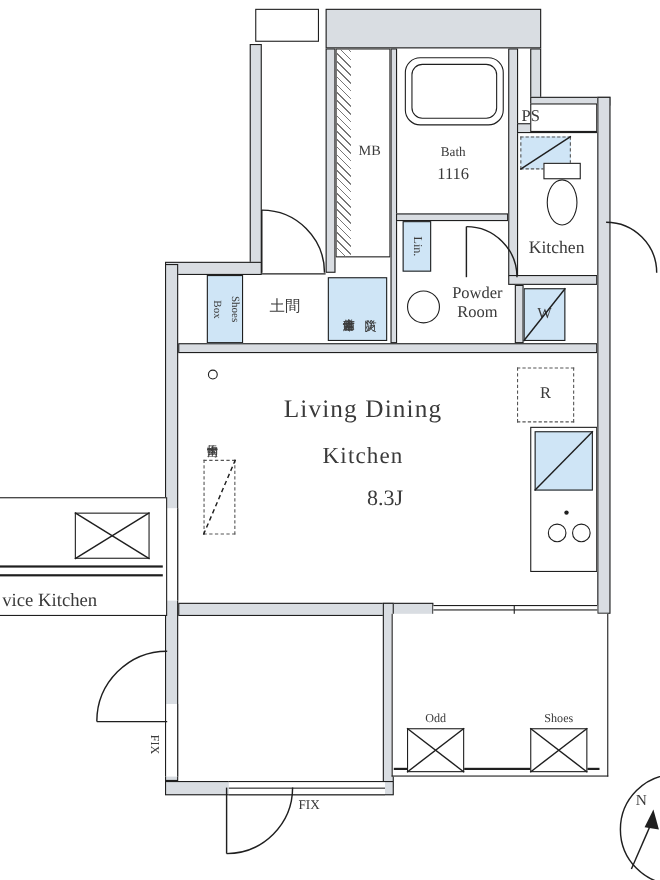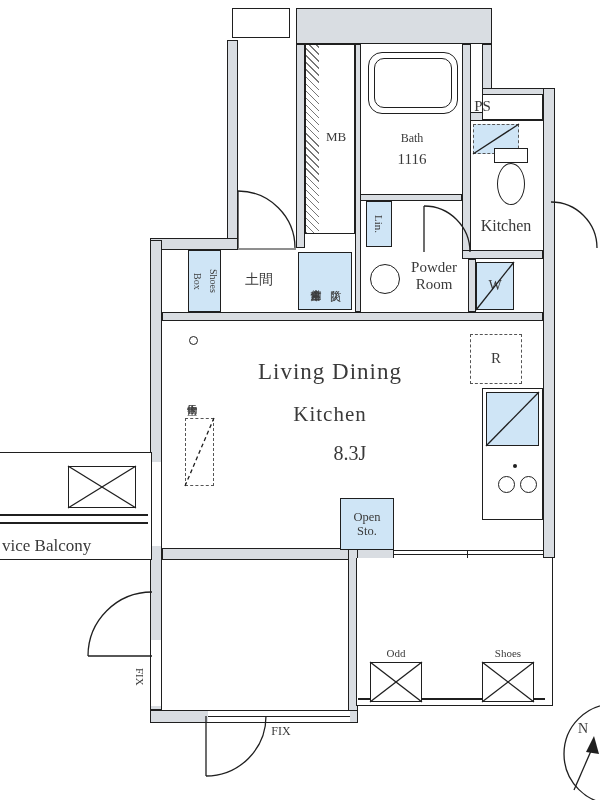--- a/index.html
+++ b/index.html
@@ -89,22 +89,20 @@
 
   <div class="abs dash" style="left:185px;top:418px;width:29px;height:68px"></div>
   <div class="abs dash lbl" style="left:470px;top:334px;width:52px;height:50px;font-size:15px">R</div>
 
   <div class="abs rm" style="left:482px;top:388px;width:61px;height:132px"></div>
   <div class="abs blue" style="left:486px;top:392px;width:53px;height:54px"></div>
   <div class="abs circ" style="left:498px;top:476px;width:17px;height:17px;border-width:1.2px"></div>
   <div class="abs circ" style="left:520px;top:476px;width:17px;height:17px;border-width:1.2px"></div>
   <div class="abs line" style="left:513px;top:464px;width:4px;height:4px;border-radius:50%"></div>
 
-  <div class="abs blue lbl" style="left:340px;top:498px;width:54px;height:52px;font-size:12.5px">Open
-Sto.</div>
 
   <div class="abs winh" style="left:394px;top:550px;width:149px;height:10px"></div>
   <div class="abs line" style="left:394px;top:554px;width:149px;height:1px"></div>
   <div class="abs line" style="left:467px;top:550px;width:1px;height:10px"></div>
   <div class="abs" style="left:428px;top:560px;width:0;height:0;border-left:9px solid transparent;border-right:9px solid transparent;border-top:13px solid #111"></div>
 
 
   <div class="abs winv" style="left:150px;top:462px;width:12px;height:84px"></div>
   <div class="abs winv" style="left:150px;top:640px;width:12px;height:66px"></div>
   <div class="abs winh" style="left:208px;top:710px;width:142px;height:13px"></div>
@@ -116,21 +114,21 @@
   <div class="abs line" style="left:358px;top:698px;width:187px;height:1.5px"></div>
   <div class="abs lbl" style="left:368px;top:646px;width:56px;height:14px;font-size:11px">Odd</div>
   <div class="abs lbl" style="left:480px;top:646px;width:56px;height:14px;font-size:11px">Shoes</div>
   <div class="abs" style="left:370px;top:662px;width:52px;height:40px;border:1.2px solid var(--line);background:#fff"></div>
   <div class="abs" style="left:482px;top:662px;width:52px;height:40px;border:1.2px solid var(--line);background:#fff"></div>
 
   <div class="abs" style="left:-4px;top:452px;width:156px;height:108px;border:1.5px solid var(--line);background:#fff"></div>
   <div class="abs" style="left:68px;top:466px;width:68px;height:42px;border:1.5px solid var(--line);background:#fff"></div>
   <div class="abs line" style="left:0;top:514px;width:148px;height:1.5px"></div>
   <div class="abs line" style="left:0;top:522px;width:148px;height:1.5px"></div>
-  <div class="abs lbl" style="left:0;top:536px;width:128px;height:20px;font-size:17px;justify-content:flex-start;padding-left:2px">vice Balcony</div>
+  <div class="abs lbl" style="left:0;top:536px;width:128px;height:20px;font-size:17px;justify-content:flex-start;padding-left:2px">vice Kitchen</div>
 
   <div class="abs lbl" style="left:572px;top:720px;width:22px;height:18px;font-size:14px">N</div>
 
   <svg class="overlay" width="600" height="800" viewBox="0 0 600 800">
     <g stroke="#1f1f1f" stroke-width="1.3" fill="none">
 
       <path d="M238 191 A57 57 0 0 1 295 248"></path>
       <line x1="238" y1="191" x2="238" y2="248"></line>
       <line x1="238" y1="249" x2="296" y2="249" stroke-width="1"></line>
 

